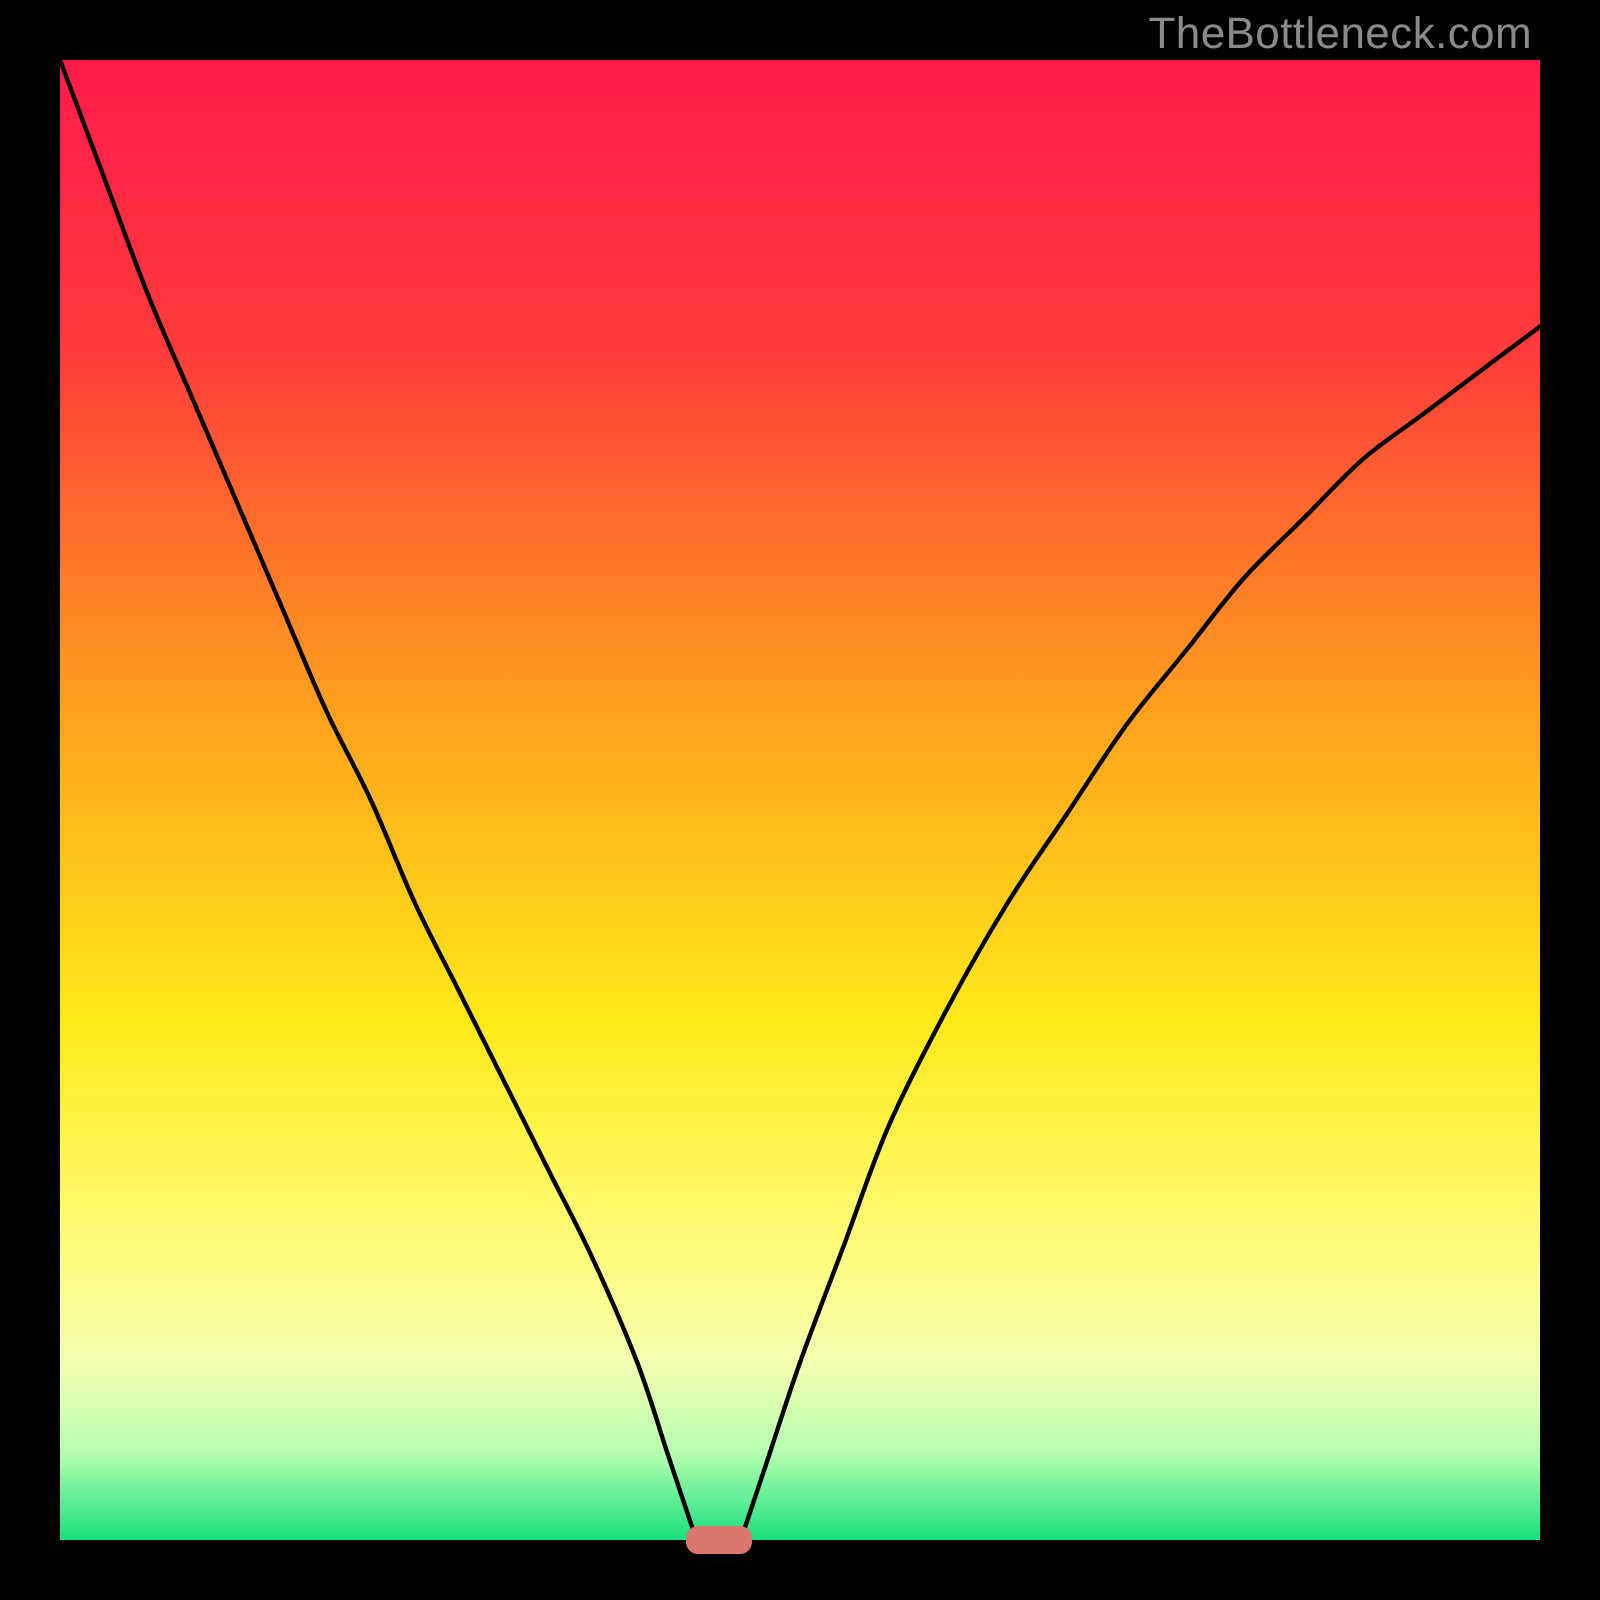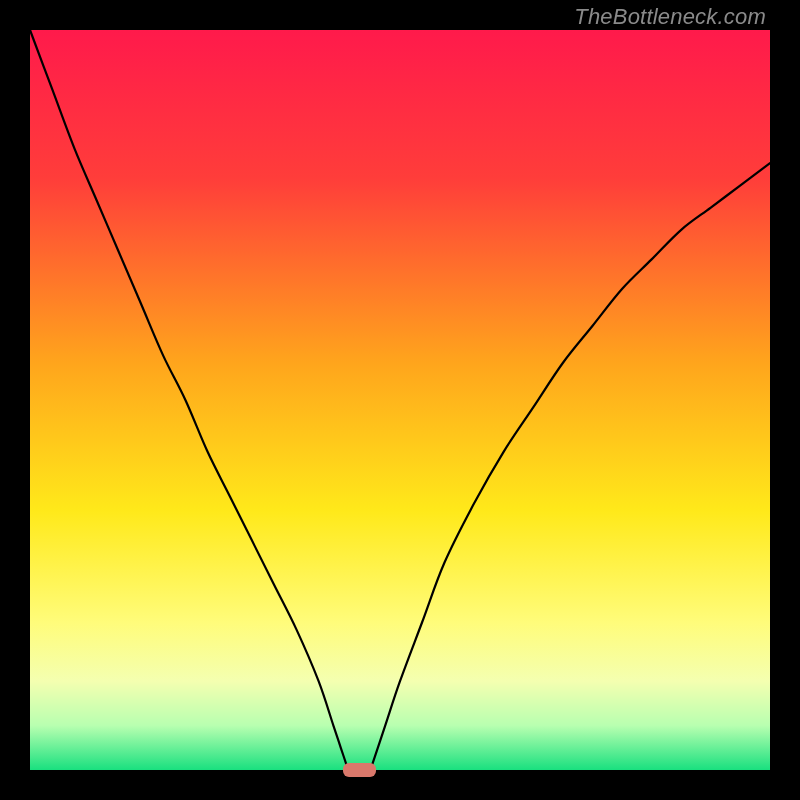--- a/index.html
+++ b/index.html
@@ -11,21 +11,20 @@
     font-family: Arial, Helvetica, sans-serif;
     overflow: hidden;
   }
   .frame {
     position: absolute;
     left: 0;
     top: 0;
     width: 776px;
     height: 800px;
     background: #000;
-    font-style: italic;
   }
   .plot-area {
     position: absolute;
     left: 30px;
     top: 30px;
     width: 740px;
     height: 740px;
     
   }
   svg.curve {

